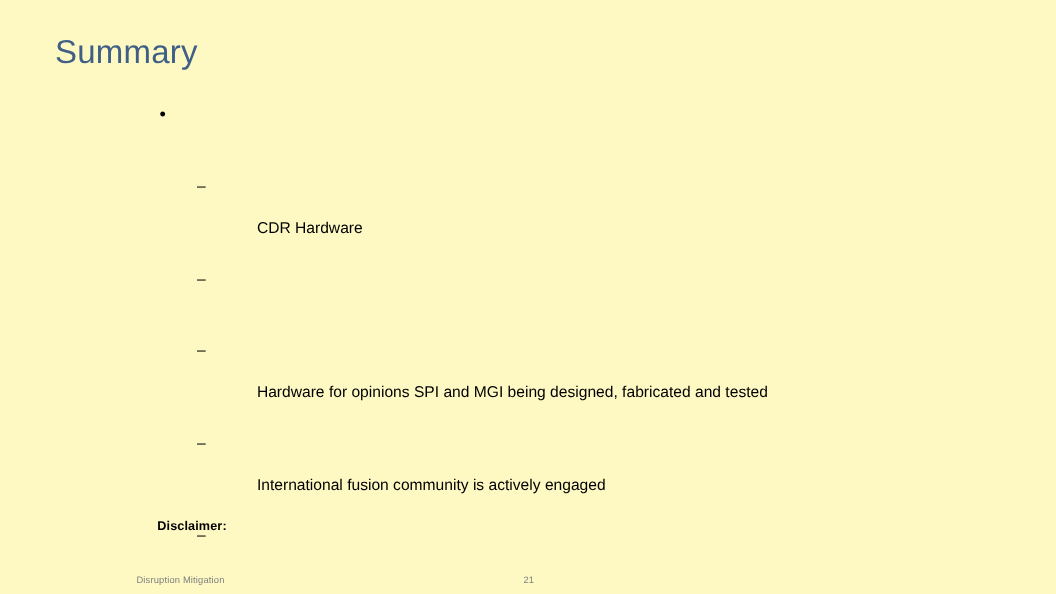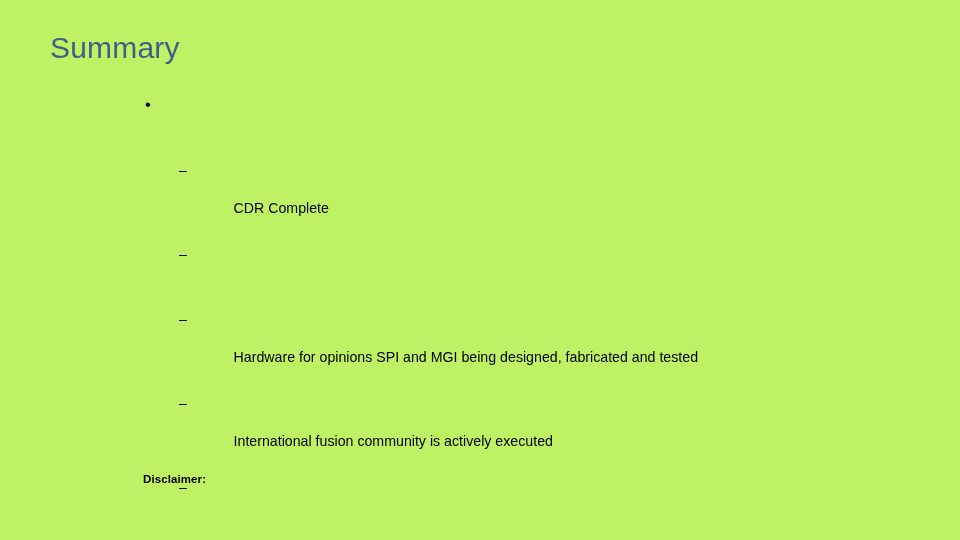--- a/index.html
+++ b/index.html
@@ -8,21 +8,21 @@
     background: #ffffff;
   }
   body {
     font-family: "Liberation Sans", sans-serif;
     -webkit-font-smoothing: antialiased;
   }
   #slide {
     position: relative;
     width: 960px;
     height: 540px;
-    background: #bef264;
+    background: #fef9c3;
     overflow: hidden;
   }
 
   
   #slide-title {
     position: absolute;
     left: 50px;
     top: 29px;
     font-size: 30px;
     line-height: 38px;
@@ -142,47 +142,51 @@
 
     <div class="group">
       <div class="bullet-l1">
         <span class="marker">•</span>
       </div>
 
       <div class="gap-l1-l2"></div>
 
       <div class="bullet-l2">
         <span class="marker">–</span>
-        <span>CDR Complete</span>
+        <span>CDR Hardware</span>
       </div>
       <div class="gap-l2-l2"></div>
 
       <div class="bullet-l2">
         <span class="marker">–</span>
       </div>
       <div class="gap-l2-l2"></div>
 
       <div class="bullet-l2">
         <span class="marker">–</span>
         <span>Hardware for opinions SPI and MGI being designed, fabricated and tested</span>
       </div>
       <div class="gap-l2-l2"></div>
 
       <div class="bullet-l2">
         <span class="marker">–</span>
-        <span>International fusion community is actively executed</span>
+        <span>International fusion community is actively engaged</span>
       </div>
       <div class="gap-l2-l2"></div>
 
       <div class="bullet-l2">
         <span class="marker">–</span>
         
       </div>
     </div>
 
   </div>
 
   <div id="disclaimer">
     <div id="disclaimer-title">Disclaimer:</div>
   </div>
 
+  <div id="footer">
+    <div id="footer-left">Disruption Mitigation</div>
+    <div id="footer-page">21</div>
+  </div>
 
 </div>
 
 </body></html>

